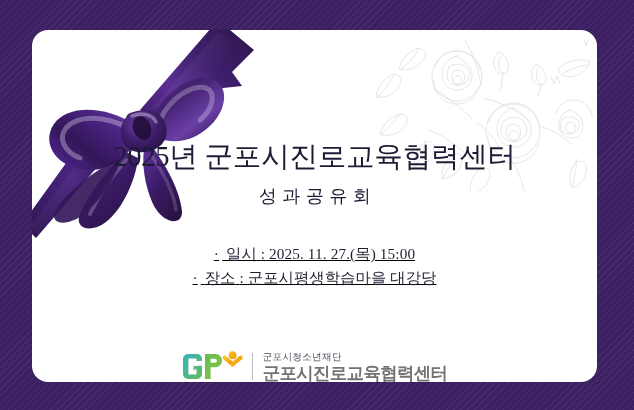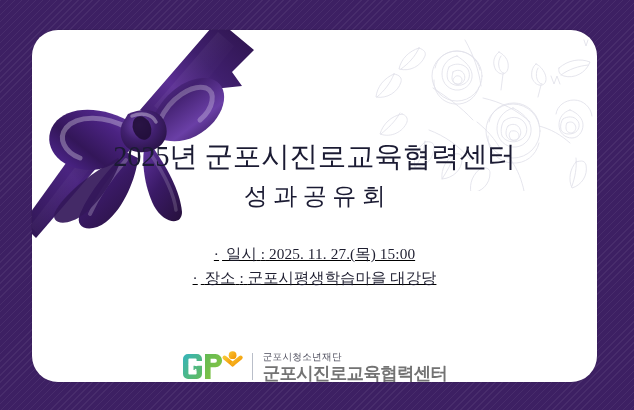--- a/index.html
+++ b/index.html
@@ -32,21 +32,21 @@
   }
 
   
   #card {
     position: absolute;
     left: 32px;
     top: 30px;
     width: 565px;
     height: 352px;
     background: #ffffff;
-    border-radius: 26px;
+    border-radius: 16px;
     overflow: hidden;
     box-shadow: 0 0 0 1px rgba(0,0,0,0.05);
   }
 
   
   .rose-watermark {
     position: absolute;
     right: -6px;
     top: -4px;
     width: 230px;
@@ -74,21 +74,21 @@
     text-align: center;
   }
   .title-line1 {
     font-size: 28.5px;
     line-height: 38px;
     color: #1b1b33;
     letter-spacing: -0.2px;
     white-space: nowrap;
   }
   .title-line2 {
-    font-size: 24px;
+    font-size: 18px;
     line-height: 40px;
     color: #1b1b33;
     letter-spacing: 5.5px;
     padding-left: 6px;
     white-space: nowrap;
   }
 
   .details {
     position: absolute;
     left: 0;

